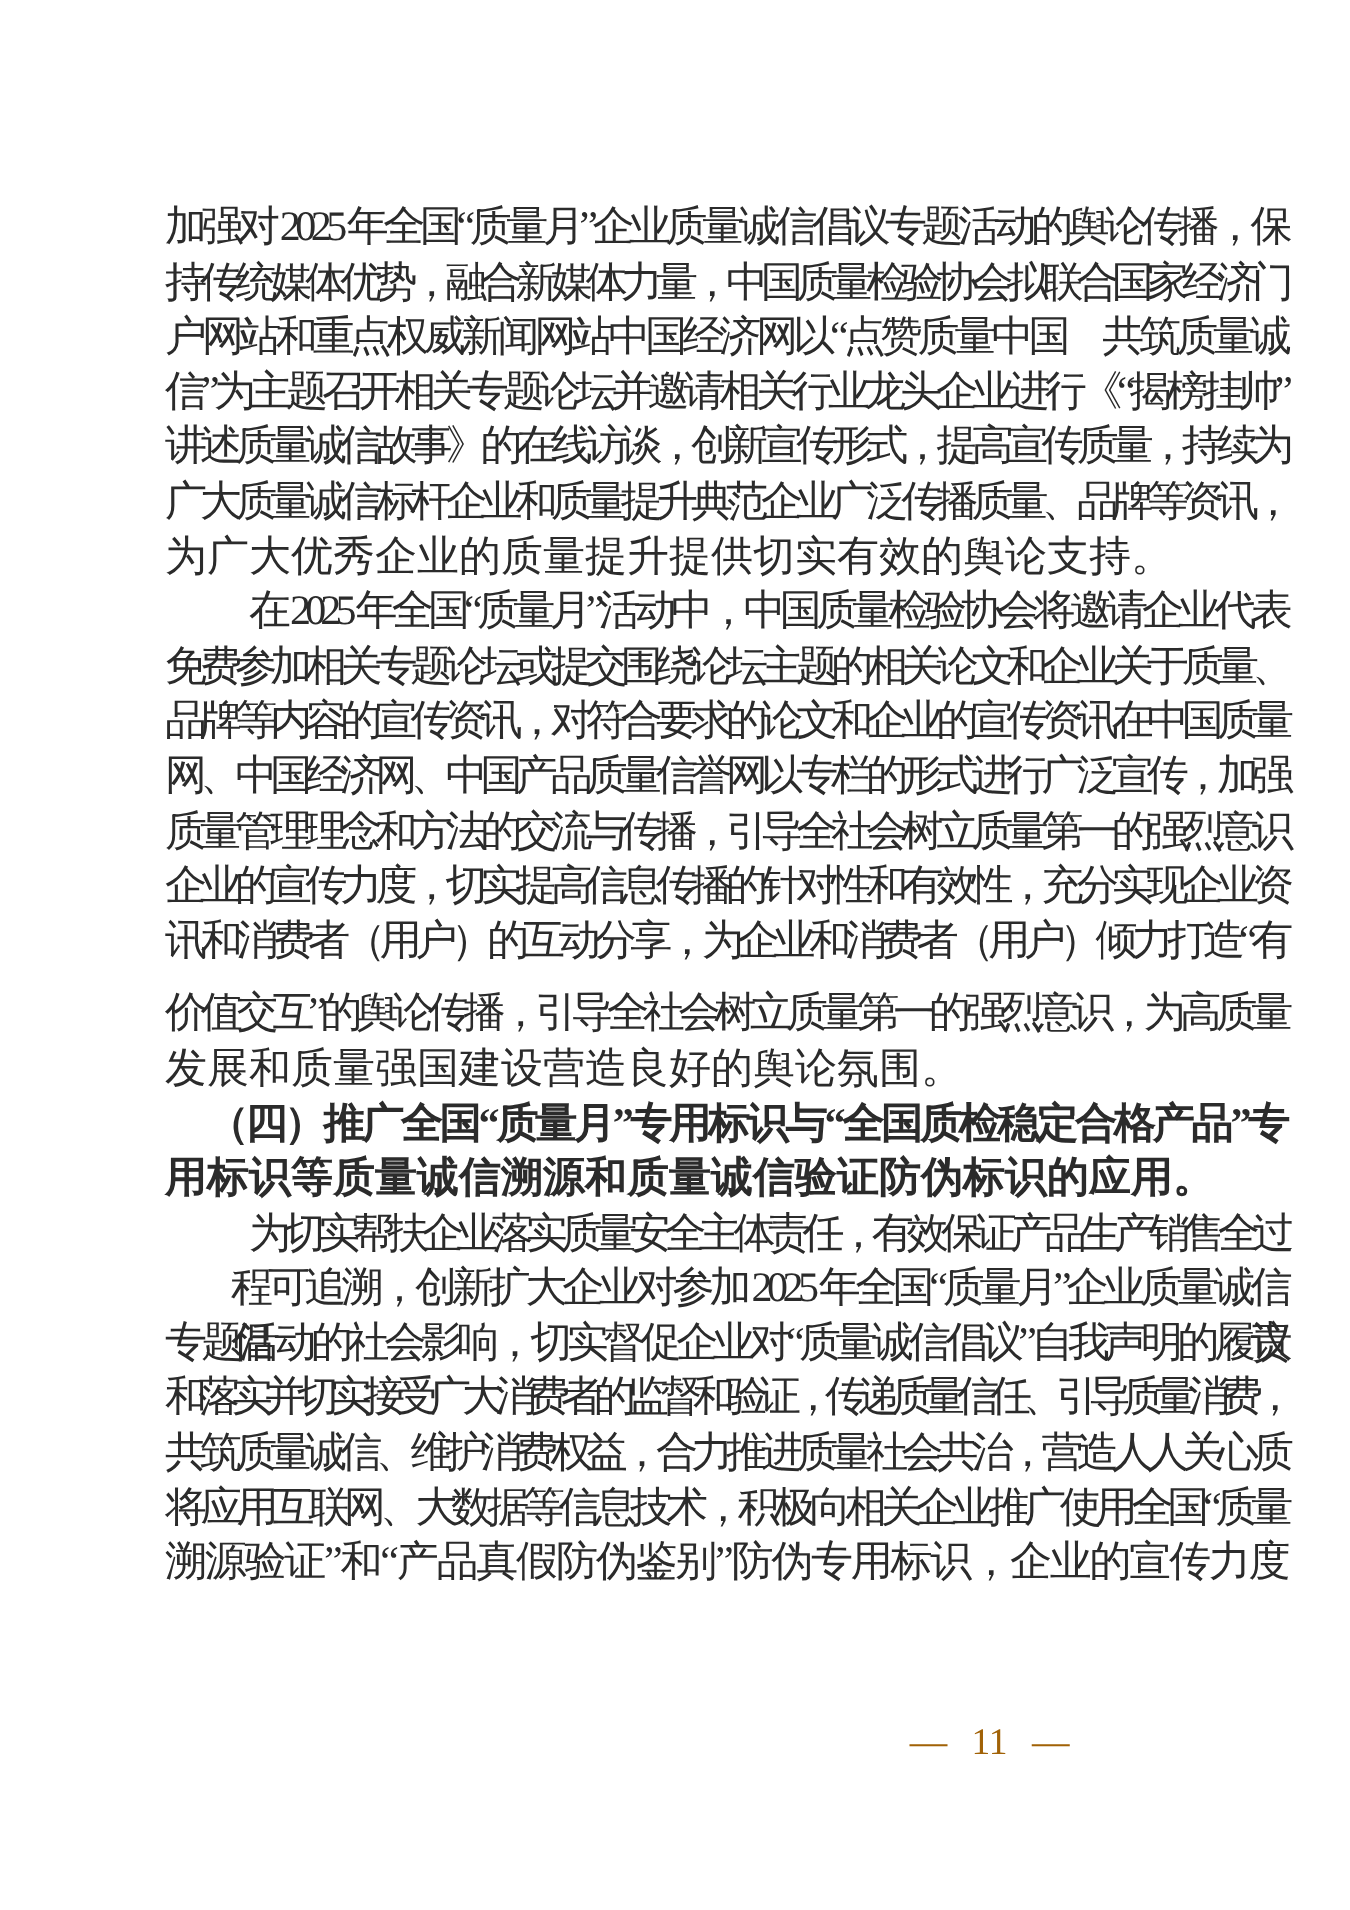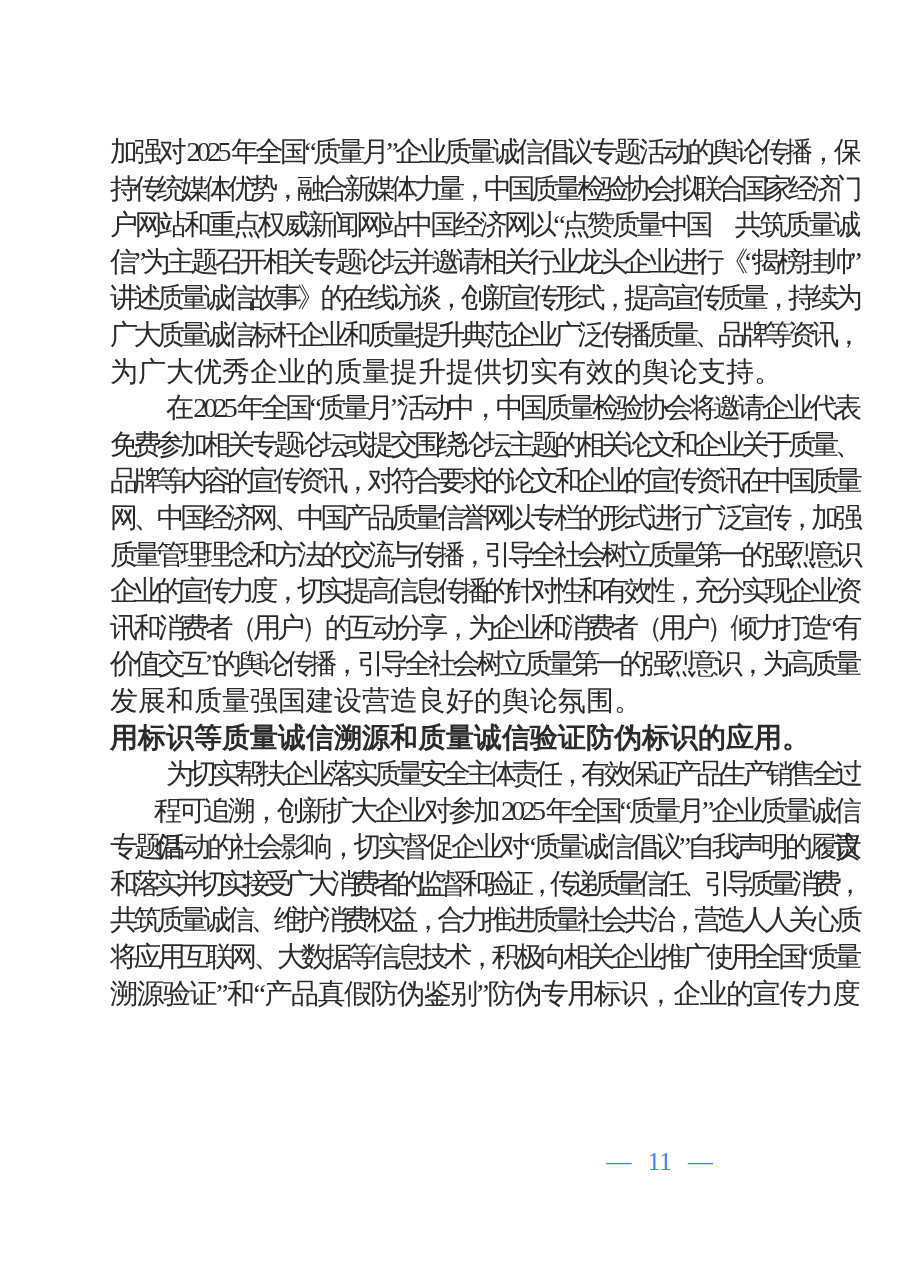--- a/index.html
+++ b/index.html
@@ -48,21 +48,21 @@
   .line.indent-heading {
     text-indent: 28px;
   }
   .page-footer {
     position: absolute;
     top: 1147px;
     right: 107px;
     font-size: 25px;
     line-height: 30px;
     word-spacing: 10px;
-    color: #3b82f6;
+    color: #a16207;
   }
 </style>
 </head>
 <body>
 
 <div class="page">
   <div class="body-text">
       <div class="line" style="letter-spacing: -3.66667px;">加强对 2025 年全国“质量月”企业质量诚信倡议专题活动的舆论传播，保</div>
       <div class="line" style="letter-spacing: -4.65625px;">持传统媒体优势，融合新媒体力量，中国质量检验协会拟联合国家经济门</div>
       <div class="line" style="letter-spacing: -3.3871px;">户网站和重点权威新闻网站中国经济网以“点赞质量中国　共筑质量诚</div>
@@ -70,22 +70,23 @@
       <div class="line" style="letter-spacing: -4.65625px;">讲述质量诚信故事》的在线访谈，创新宣传形式，提高宣传质量，持续为</div>
       <div class="line" style="letter-spacing: -4.65625px;">广大质量诚信标杆企业和质量提升典范企业广泛传播质量、品牌等资讯，</div>
       <div class="line last">为广大优秀企业的质量提升提供切实有效的舆论支持。</div>
       <div class="line indent" style="letter-spacing: -3.88235px;">在 2025 年全国“质量月”活动中，中国质量检验协会将邀请企业代表</div>
       <div class="line" style="letter-spacing: -4.65625px;">免费参加相关专题论坛或提交围绕论坛主题的相关论文和企业关于质量、</div>
       <div class="line" style="letter-spacing: -4.65625px;">品牌等内容的宣传资讯，对符合要求的论文和企业的宣传资讯在中国质量</div>
       <div class="line" style="letter-spacing: -4.65625px;">网、中国经济网、中国产品质量信誉网以专栏的形式进行广泛宣传，加强</div>
       <div class="line" style="letter-spacing: -4.65625px;">质量管理理念和方法的交流与传播，引导全社会树立质量第一的强烈意识</div>
       <div class="line" style="letter-spacing: -4.65625px;">企业的宣传力度，切实提高信息传播的针对性和有效性，充分实现企业资</div>
       <div class="line" style="letter-spacing: -4.15625px;">讯和消费者（用户）的互动分享，为企业和消费者（用户）倾力打造“有</div>
-      <div class="line" style="letter-spacing: -4.15625px;">价值交互”的舆论传播，引导全社会树立质量第一的强烈意识，为高质量</div>
+      <div class="line" style="letter-spacing: -4.15625px; margin-top: 12px;">价值交互”的舆论传播，引导全社会树立质量第一的强烈意识，为高质量</div>
       <div class="line last">发展和质量强国建设营造良好的舆论氛围。</div>
+      <div class="line bold indent-heading" style="letter-spacing: -2.16667px;">（四）推广全国“质量月”专用标识与“全国质检稳定合格产品”专</div>
       <div class="line bold last">用标识等质量诚信溯源和质量诚信验证防伪标识的应用。</div>
       <div class="line indent" style="letter-spacing: -4.96667px;">为切实帮扶企业落实质量安全主体责任，有效保证产品生产销售全过</div>
       <div class="line" style="letter-spacing: -3.66667px; margin-left: 44px;">程可追溯，创新扩大企业对参加 2025 年全国“质量月”企业质量诚信倡议</div>
       <div class="line" style="letter-spacing: -3.6875px;">专题活动的社会影响，切实督促企业对“质量诚信倡议”自我声明的履责</div>
       <div class="line" style="letter-spacing: -6.02941px;">和落实并切实接受广大消费者的监督和验证，传递质量信任、引导质量消费，</div>
       <div class="line" style="letter-spacing: -4.65625px;">共筑质量诚信、维护消费权益，合力推进质量社会共治，营造人人关心质</div>
       <div class="line" style="letter-spacing: -4.15625px;">将应用互联网、大数据等信息技术，积极向相关企业推广使用全国“质量</div>
       <div class="line" style="letter-spacing: -2.3871px;">溯源验证”和“产品真假防伪鉴别”防伪专用标识，企业的宣传力度</div>
     </div>
   <div class="page-footer">— 11 —</div>

